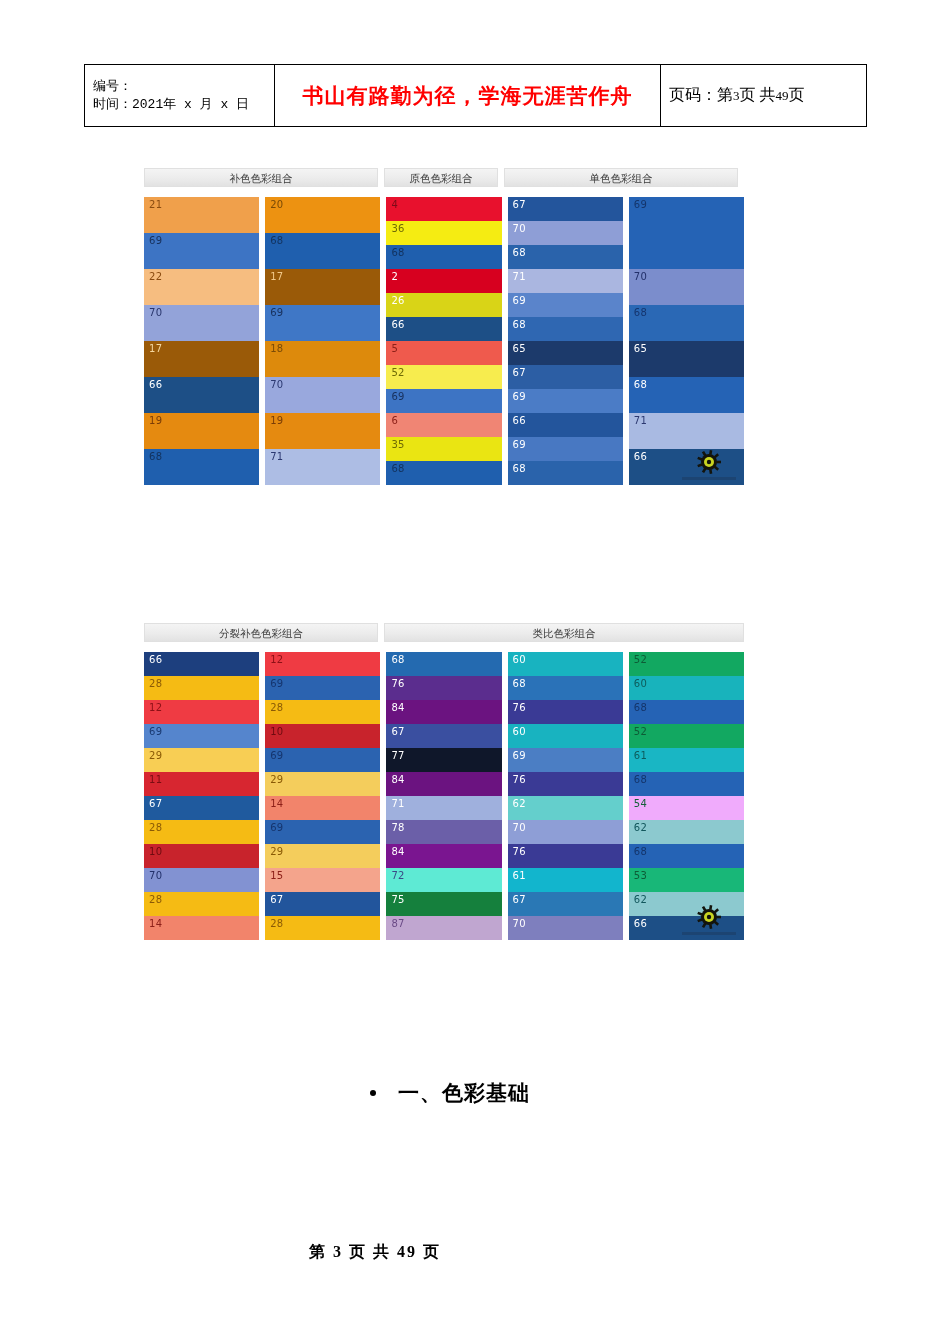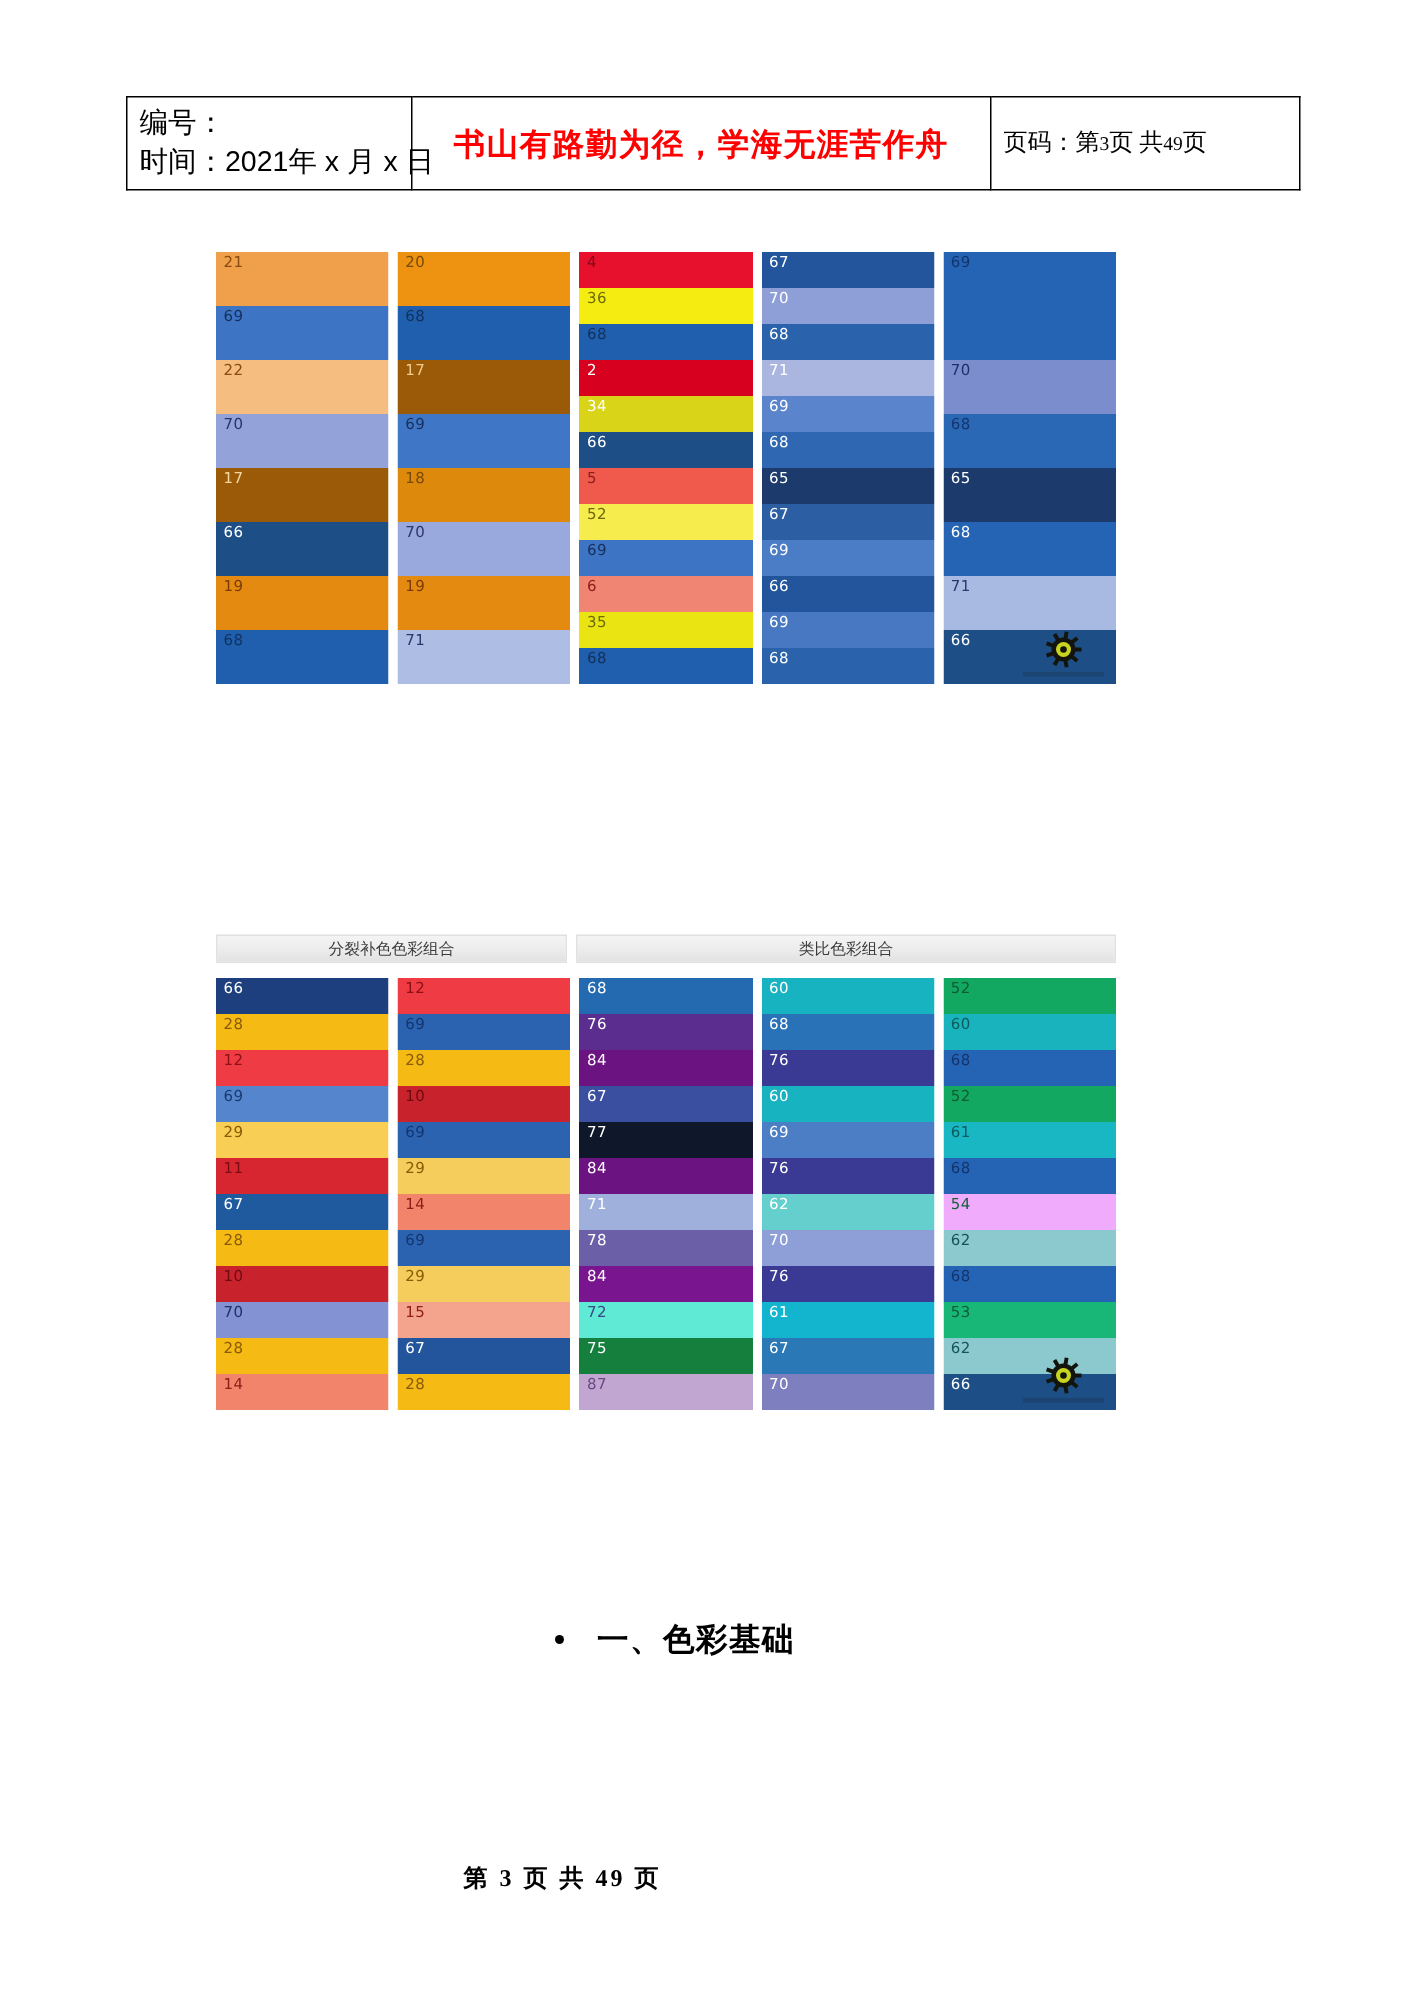--- a/index.html
+++ b/index.html
@@ -30,22 +30,22 @@
     vertical-align: middle;
     padding: 4px 8px;
     height: 62px;
     box-sizing: border-box;
   }
   .hdr-left  { width: 190px; }
   .hdr-mid   { width: 386px; text-align: center; }
   .hdr-right { width: 206px; }
 
   .hdr-line {
-    font-family: Liberation Sans, sans-serif;
-    font-size: 19px;
+    font-family: Liberation Mono, monospace;
+    font-size: 13px;
     line-height: 1.35;
     white-space: nowrap;
   }
   .hdr-motto {
     color: #ff0000;
     font-family: "Liberation Serif", "DejaVu Serif", serif;
     font-weight: bold;
     font-size: 21px;
     letter-spacing: 1px;
     white-space: nowrap;
@@ -184,20 +184,25 @@
       <div class="hdr-motto">书山有路勤为径，学海无涯苦作舟</div>
     </td>
     <td class="hdr-right">
       <div class="hdr-page"><span>页码：第</span><span class="num-sm">3</span><span>页 共</span><span class="num-sm">49</span><span>页</span></div>
     </td>
   </tr>
 </tbody>
   </table>
 
 <div class="palette-section" id="section-complementary">
+  <div class="section-headers">
+      <div class="group-header" style="width: 234px;">补色色彩组合</div>
+      <div class="group-header" style="width: 114px;">原色色彩组合</div>
+      <div class="group-header" style="width: 234px;">单色色彩组合</div>
+    </div>
   <div class="swatch-grid">
       <div class="swatch-row">
         <div class="swatch-cell">
           <div class="swatch">
             <div class="band" style="background: rgb(240, 160, 75);">
               <span class="band-label" style="color: rgb(138, 75, 16);">21</span>
             </div>
             <div class="band" style="background: rgb(61, 116, 196);">
               <span class="band-label" style="color: rgb(23, 48, 92);">69</span>
             </div>
@@ -267,21 +272,21 @@
               <span class="band-label" style="color: rgb(23, 48, 92);">69</span>
             </div>
           </div>
         </div>
         <div class="swatch-cell">
           <div class="swatch">
             <div class="band" style="background: rgb(215, 0, 31);">
               <span class="band-label" style="color: rgb(255, 255, 255);">2</span>
             </div>
             <div class="band" style="background: rgb(217, 212, 23);">
-              <span class="band-label" style="color: rgb(255, 255, 255);">34</span>
+              <span class="band-label" style="color: rgb(255, 255, 255);">26</span>
             </div>
             <div class="band" style="background: rgb(29, 79, 134);">
               <span class="band-label" style="color: rgb(255, 255, 255);">66</span>
             </div>
           </div>
         </div>
         <div class="swatch-cell">
           <div class="swatch">
             <div class="band" style="background: rgb(170, 182, 224);">
               <span class="band-label" style="color: rgb(255, 255, 255);">71</span>

